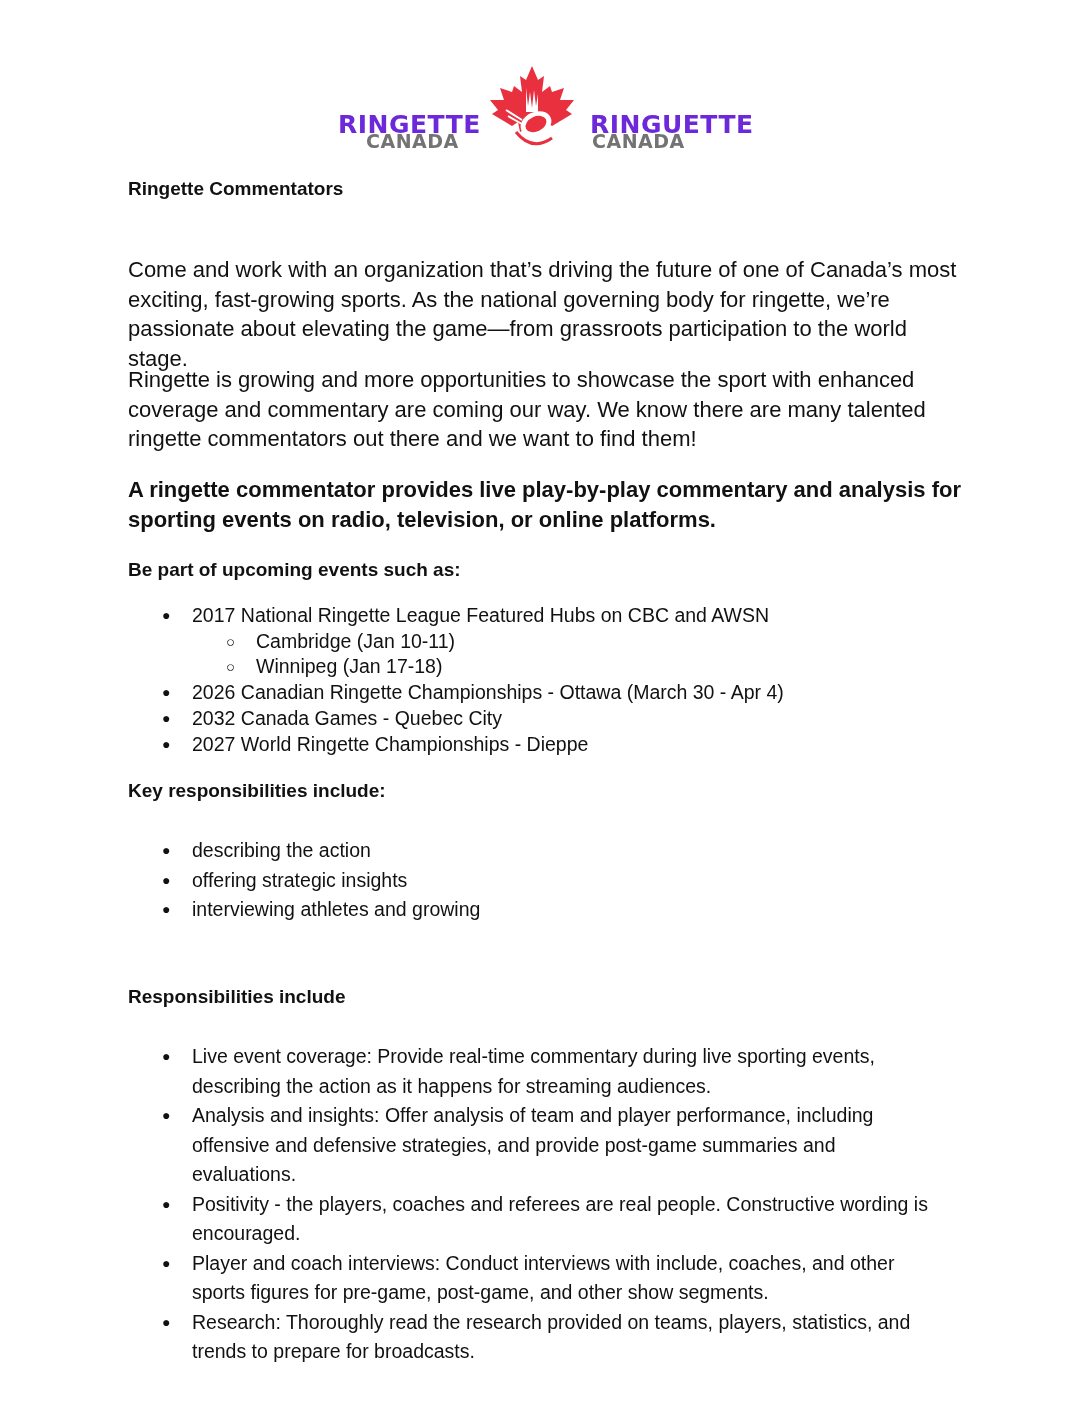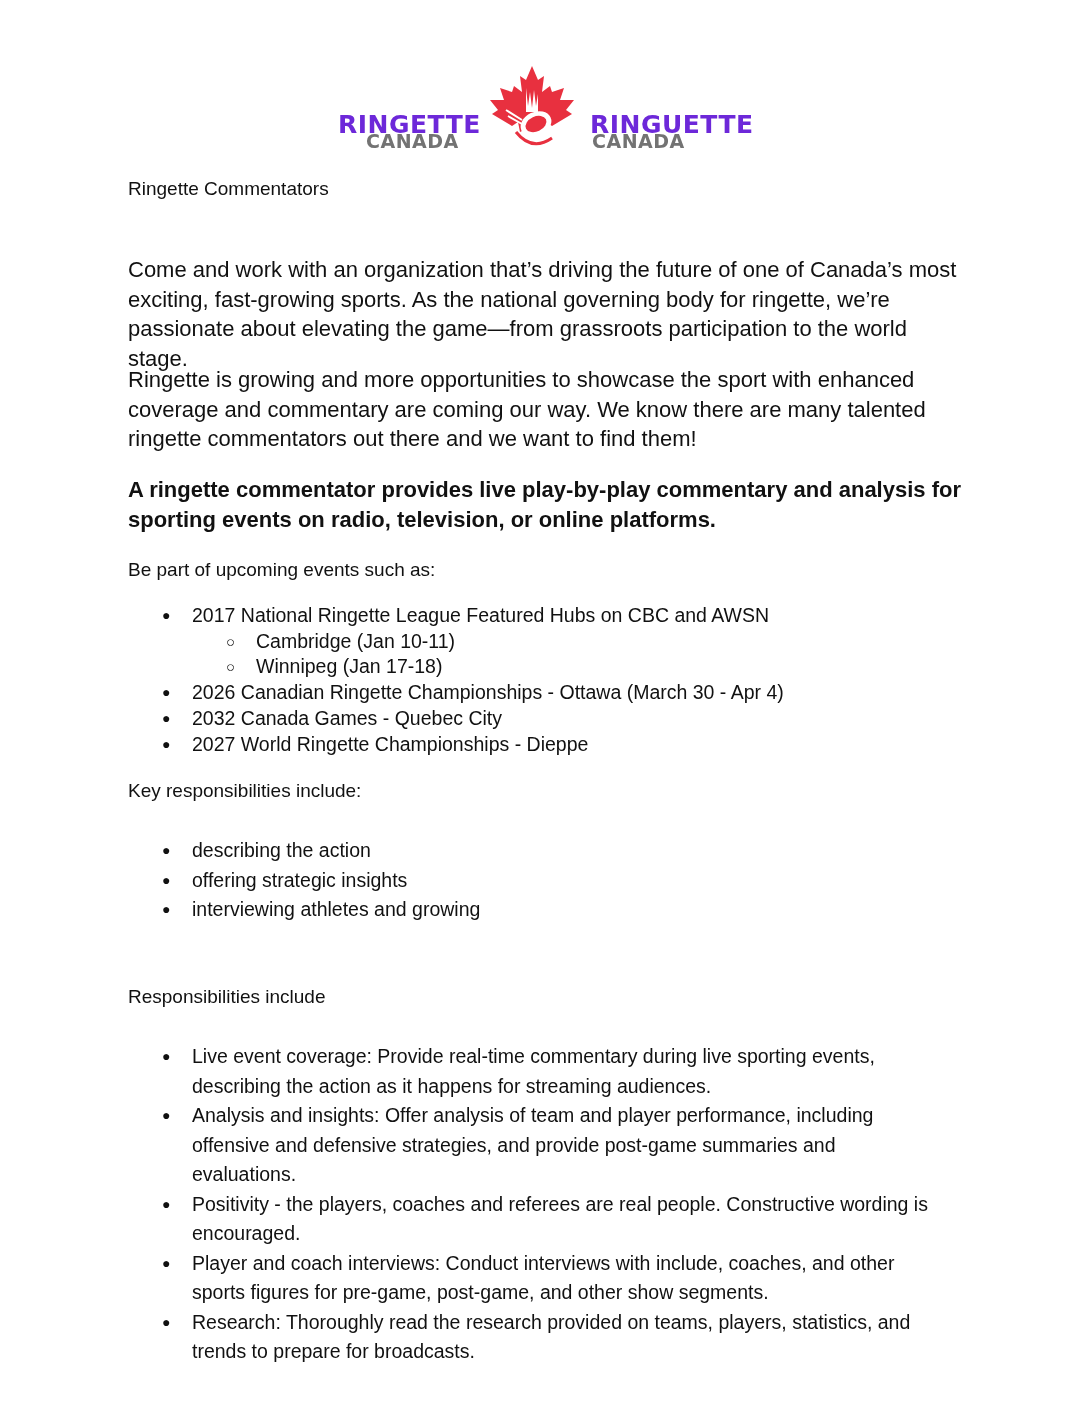--- a/index.html
+++ b/index.html
@@ -4,21 +4,21 @@
 <style>
   html, body { margin: 0; padding: 0; background: #ffffff; }
   body { width: 1088px; height: 1408px; position: relative; overflow: hidden;
          font-family: "Liberation Sans", sans-serif; color: #111111; }
   .logo { position: absolute; left: 336px; top: 66px; width: 420px; height: 86px; }
   .logo-text { position: absolute; font-family: "DejaVu Sans", sans-serif; font-weight: bold; letter-spacing: 0.5px; }
   .logo-black { font-size: 25px; color: #6d28d9; top: 22px; margin-top: 22px; }
   .logo-red { font-size: 19px; color: #737373; top: 64px; }
   .content { position: absolute; left: 128px; top: 0; width: 840px; }
   .p { position: absolute; left: 0; width: 840px; font-size: 22px; line-height: 29.5px; margin: 0; }
-  .h { position: absolute; left: 0; font-size: 19px; font-weight: normal; margin: 0; }
+  .h { position: absolute; left: 0; font-size: 19px; font-weight: bold; margin: 0; }
   ul.list { position: absolute; left: 0; margin: 0; padding: 0; list-style: none; width: 800px; }
   ul.list li { position: relative; padding-left: 64px; font-size: 19.5px; line-height: 25.7px; }
   ul.list li .bullet { position: absolute; left: 34px; top: 0; font-size: 14px; }
   ul.sub { list-style: none; margin: 0; padding: 0; }
   ul.sub li { padding-left: 64px; position: relative; }
   ul.sub li .bullet { left: 34px; font-size: 15px; }
   ul.resp li { line-height: 29.5px; }
 </style>
 </head>
 <body>

